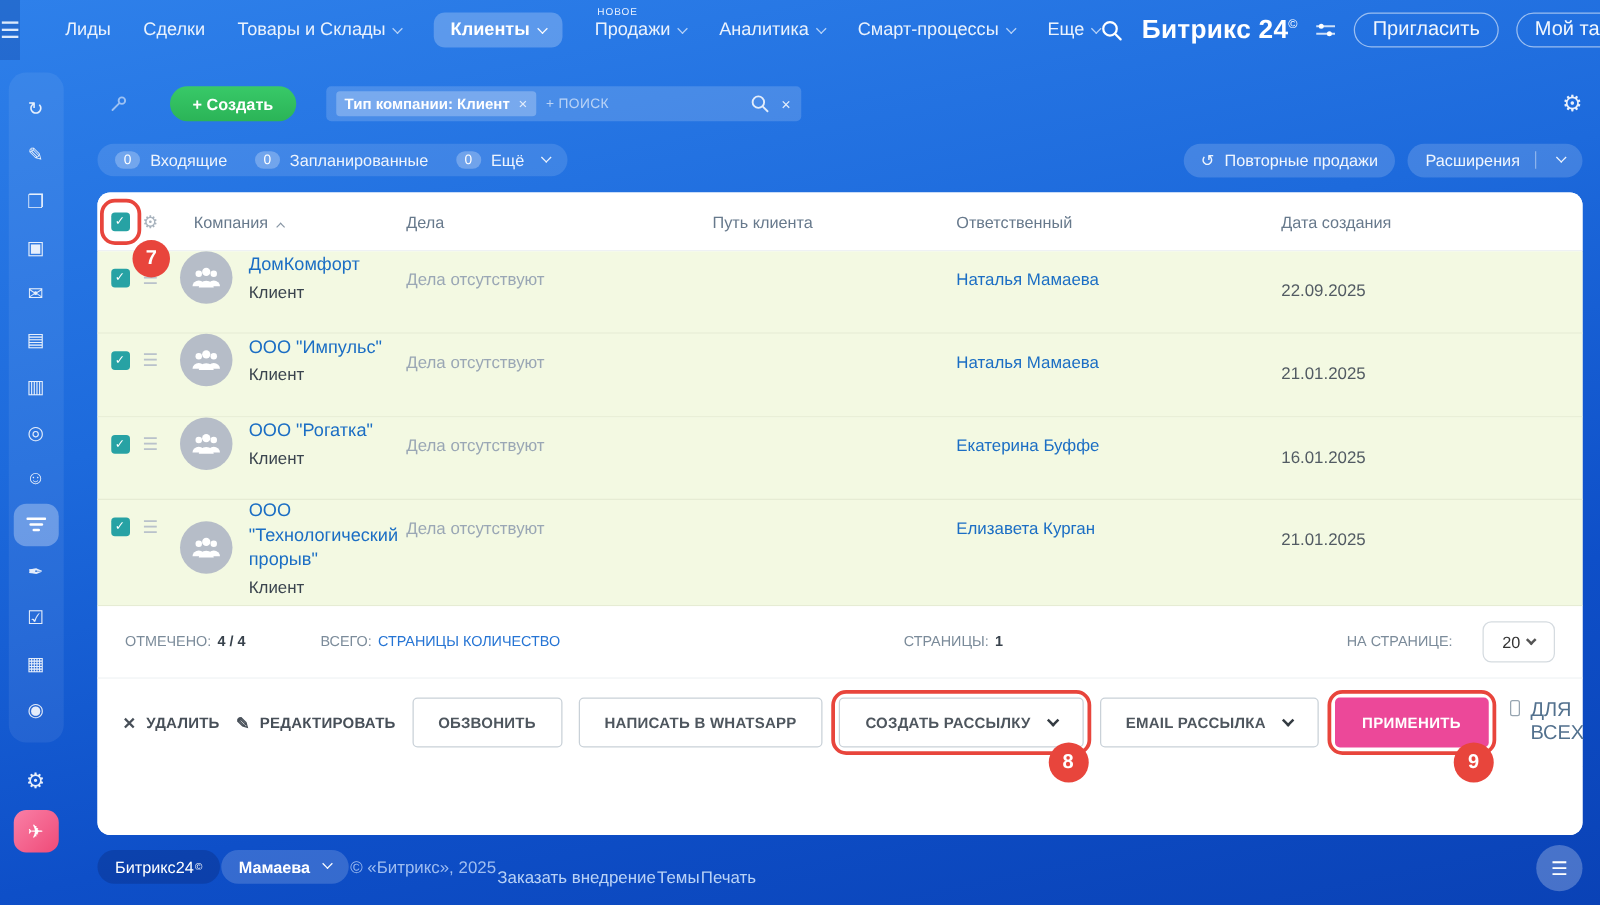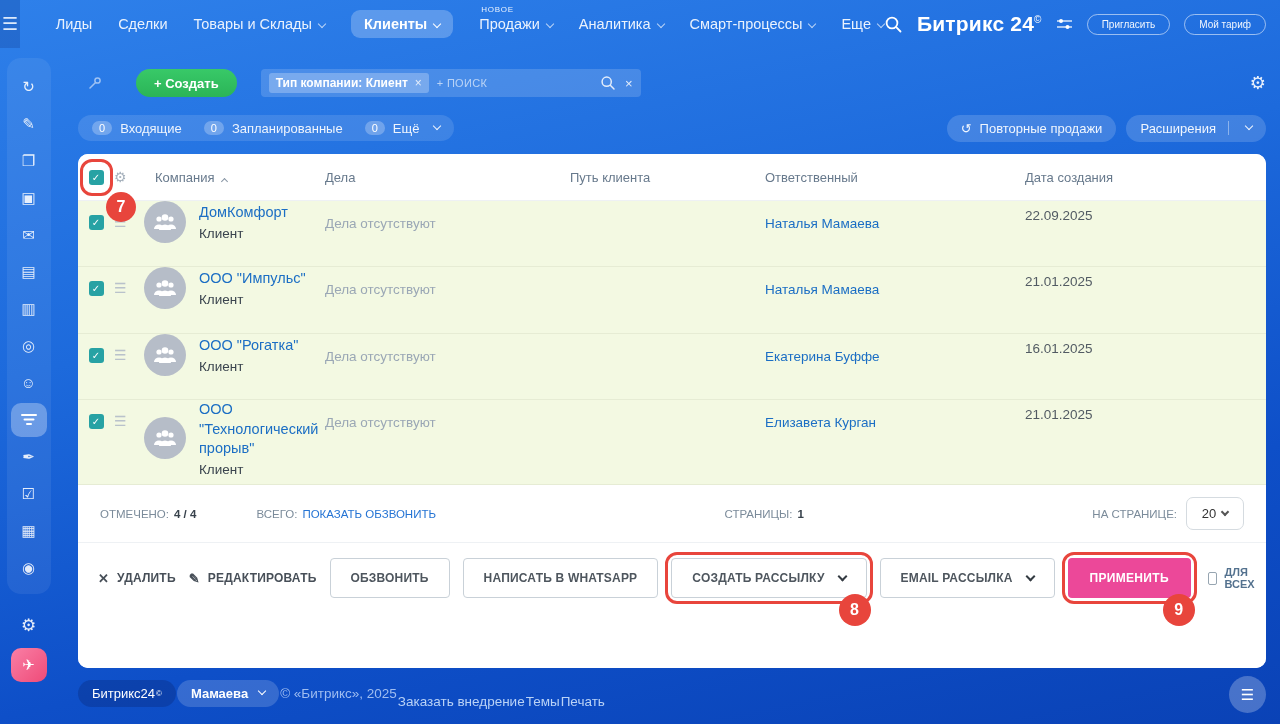--- a/index.html
+++ b/index.html
@@ -17,21 +17,21 @@
   .nav-item.pill { background:rgba(255,255,255,.24); padding:6px 13px; border-radius:9px; font-weight:700; color:#fff; }
   .nav-wrap { position:relative; }
   .new-badge { position:absolute; top:-11px; left:2px; font-size:8px; letter-spacing:.8px; color:#e8f1ff; }
   .chv { display:inline-block; width:6px; height:6px; border-right:1.5px solid currentColor;
          border-bottom:1.5px solid currentColor; transform:rotate(45deg); margin-left:7px; position:relative; top:-2px; }
   .chv.dim { opacity:.75; }
   .top-right { margin-left:auto; display:flex; align-items:center; gap:14px; padding-right:14px; }
   .brand { color:#fff; font-size:21px; font-weight:700; letter-spacing:.2px; white-space:nowrap; }
   .brand sup { font-size:10px; font-weight:400; }
   .top-btn { border:1px solid rgba(255,255,255,.55); border-radius:15px; padding:4px 14px;
-             color:#f2f7fe; font-size:10px; background:transparent; cursor:pointer; white-space:nowrap; }
+             color:#f2f7fe; font-size:16px; background:transparent; cursor:pointer; white-space:nowrap; }
   .svg-ic { display:inline-flex; align-items:center; justify-content:center; }
 
   
   .layout { display:flex; height:676px; }
   .sidebar { width:57px; display:flex; flex-direction:column; align-items:center; flex:none; }
   .rail { background:rgba(255,255,255,.07); border-radius:14px; margin-top:10px; padding:10px 0 8px;
           width:44px; display:flex; flex-direction:column; align-items:center; }
   .rail-item { width:36px; height:34px; display:flex; align-items:center; justify-content:center;
                color:rgba(255,255,255,.88); font-size:15px; margin:1.5px 0; cursor:pointer; border-radius:10px; }
   .rail-item.active { background:rgba(255,255,255,.30); }
@@ -95,51 +95,51 @@
   .row { background:#f3f9e2; border-bottom:1px solid #e6ecd4; align-items:flex-start; }
   .row .c1,.row .c2 { padding-top:14px; }
   .avatar { width:42px; height:42px; border-radius:50%; background:#b6bdc8; flex:none;
             display:flex; align-items:center; justify-content:center; }
   .comp-cell { display:flex; gap:13px; padding-left:2px; align-items:center; }
   .comp-text { padding-top:0; }
   .comp-name { color:#1b6ec4; font-size:14.5px; line-height:1.35; cursor:pointer; max-width:122px; }
   .comp-type { color:#3a444e; font-size:13.5px; margin-top:3px; }
   .muted { color:#9aa7b5; font-size:13.5px; padding-top:15px; }
   .resp-link { color:#1b6ec4; font-size:13.5px; padding-top:15px; cursor:pointer; display:inline-block; }
-  .date-cell { color:#525b63; font-size:13.5px; padding-top:7px; }
+  .date-cell { color:#525b63; font-size:13.5px; padding-top:24px; }
   .r1 { height:66px; } .r2 { height:67px; } .r3 { height:66px; } .r4 { height:85px; }
   .r4 .comp-cell { align-items:center; }
 
   
   .stats { height:58px; display:flex; align-items:center; border-bottom:1px solid #eef1f4; padding:0 22px;
            font-size:11.5px; color:#7b8b9a; background:#fff; }
   .stats b { color:#38424c; font-weight:700; margin-left:5px; }
   .stats .grp { white-space:nowrap; }
   .stats .g2 { margin-left:60px; }
   .stats .link { color:#2574d4; margin-left:5px; cursor:pointer; }
   .stats .center { flex:1; text-align:center; }
   .stats .right { display:flex; align-items:center; gap:9px; }
   .pp-select { border:1px solid #d5dbe0; border-radius:7px; height:33px; width:58px; display:flex; align-items:center;
-               justify-content:center; gap:6px; color:#333; font-size:13px; background:#fff; cursor:pointer; }
+               justify-content:center; gap:6px; color:#333; font-size:13px; background:#fff; cursor:pointer;margin-left:15px; }
   .pp-select .chvd { width:6px; height:6px; border-right:2px solid #555; border-bottom:2px solid #555;
                      transform:rotate(45deg); display:inline-block; position:relative; top:-2px; }
 
   
   .actionbar { height:70px; display:flex; align-items:center; padding:0 20px; gap:13px; background:#fff; }
   .txt-btn { display:flex; align-items:center; gap:8px; background:none; border:none; color:#474f58;
              font-size:12px; font-weight:700; cursor:pointer; letter-spacing:.2px; }
   .txt-btn .ic { font-size:13px; }
   .box-btn { height:40px; border:1px solid #c9d1d8; border-radius:4px; background:#fff; color:#4e565e;
              font-size:12px; font-weight:700; padding:0 20px; cursor:pointer; letter-spacing:.2px;
              display:inline-flex; align-items:center; gap:10px; white-space:nowrap; }
   .box-btn .chvb { width:7px; height:7px; border-right:2px solid #343b42; border-bottom:2px solid #343b42;
                    transform:rotate(45deg); display:inline-block; position:relative; top:-2px; margin-left:4px; }
   .apply-btn { height:40px; border:none; border-radius:4px; background:#ec4899; color:#fff; font-size:12px;
                font-weight:700; padding:0 22px; cursor:pointer; letter-spacing:.3px; }
-  .forall { display:flex; align-items:center; gap:8px; color:#53718e; font-size:11px; font-weight:700; margin-left:4px; }
+  .forall { display:flex; gap:8px; color:#53718e; font-size:16px; font-weight:400; margin-left:4px; }
   .card-filler { height:55px; background:#fff; border-radius:0 0 10px 10px; }
 
   
   .ann-outline { position:absolute; border:3px solid #e8453c; border-radius:12px; pointer-events:none; z-index:6; }
   .ann-num { position:absolute; width:32px; height:32px; border-radius:50%; background:#e8453c; color:#fff;
              font-size:16px; font-weight:700; display:flex; align-items:center; justify-content:center; z-index:7;
              pointer-events:none; }
   .ann7-outline { left:2px; top:5px; width:33px; height:37px; }
   .ann7-num { left:28px; top:38px; width:30px; height:30px; }
   .annwrap { position:relative; display:inline-flex; }
@@ -438,21 +438,21 @@
               <span class="comp-text"><span class="comp-name">ООО "Технологический прорыв"</span><div class="comp-type">Клиент</div></span>
             </div>
             <div class="c4 muted">Дела отсутствуют</div>
             <div class="c5"></div>
             <div class="c6"><span class="resp-link">Елизавета Курган</span></div>
             <div class="c7 date-cell">21.01.2025</div>
           </div>
 
           <div class="stats">
             <span class="grp"><span>ОТМЕЧЕНО:</span><b>4 / 4</b></span>
-            <span class="grp g2"><span>ВСЕГО:</span><span class="link">ПОКАЗАТЬ ОБЗВОНИТЬ</span></span>
+            <span class="grp g2"><span>ВСЕГО:</span><span class="link">СТРАНИЦЫ КОЛИЧЕСТВО</span></span>
             <span class="center"><span>СТРАНИЦЫ:</span><b>1</b></span>
             <span class="right">
               <span>НА СТРАНИЦЕ:</span>
               <span class="pp-select">
                   <span>20</span>
                   <i class="chvd"></i>
                 </span>
             </span>
           </div>
 

